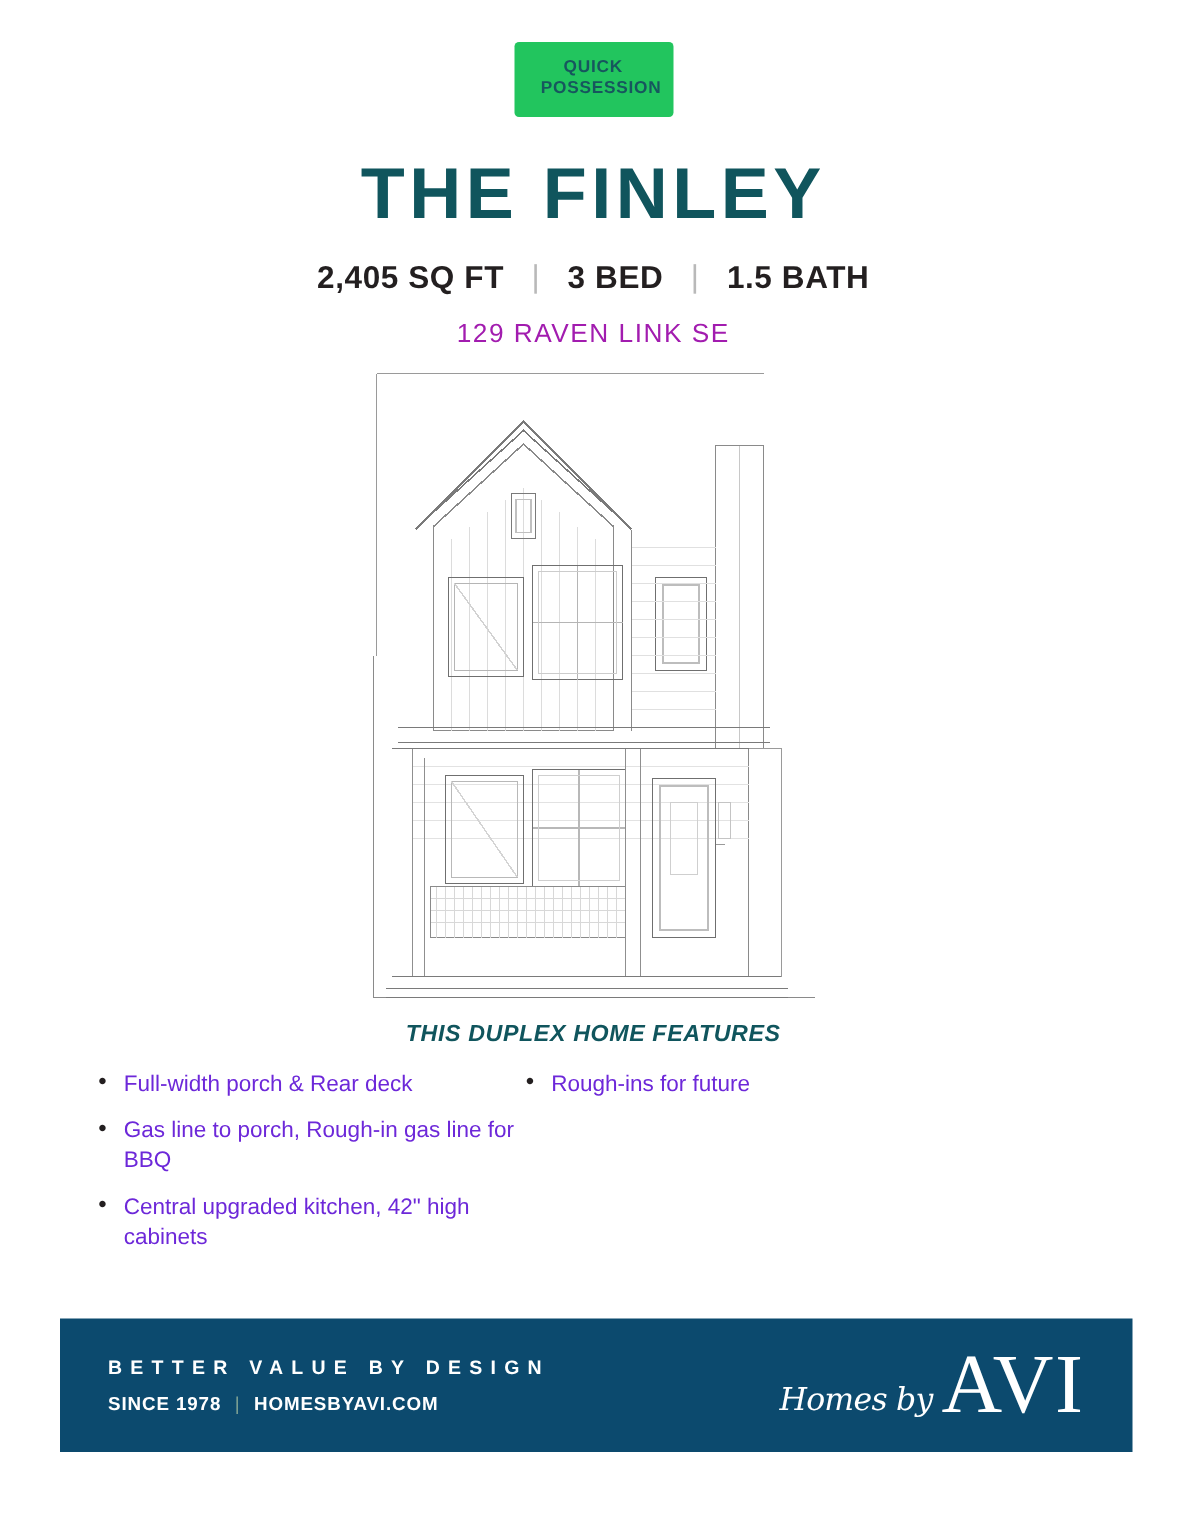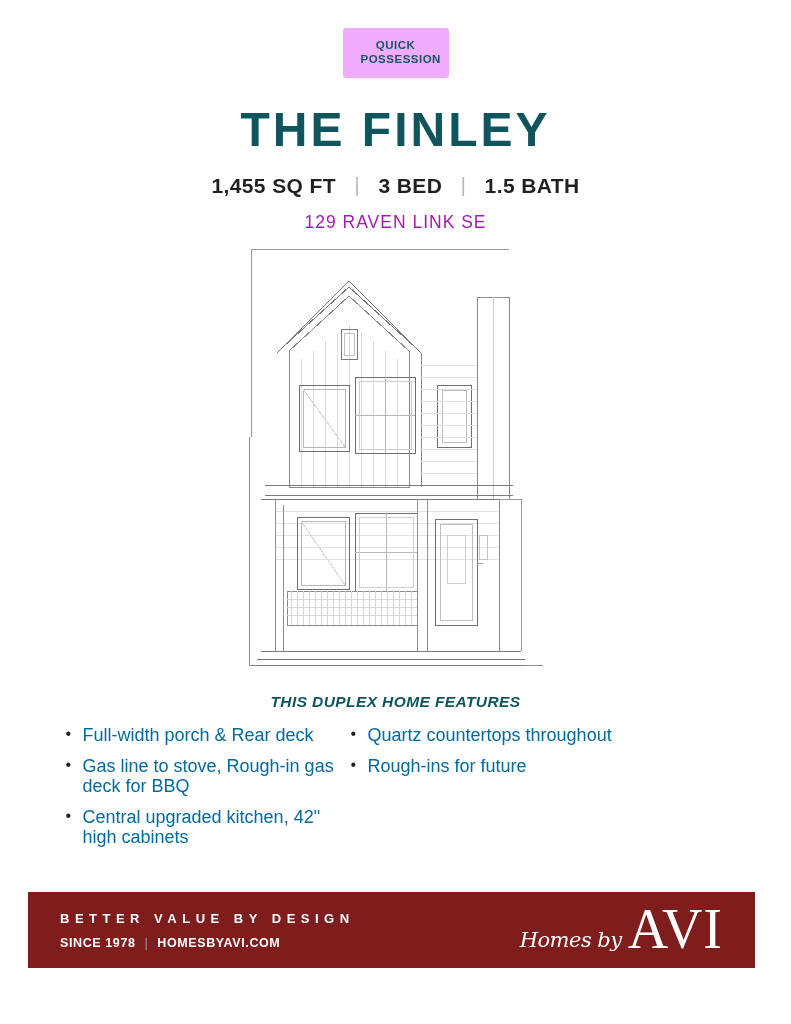--- a/index.html
+++ b/index.html
@@ -23,21 +23,21 @@
     flex-direction: column;
   }
 
   
   .badge-wrap {
     display: flex;
     justify-content: center;
     margin-top: 28px;
   }
   .badge {
-    background: #f0abfc;
+    background: #22c55e;
     color: #17565e;
     font-size: 11.5px;
     font-weight: bold;
     letter-spacing: 0.5px;
     line-height: 14px;
     text-align: center;
     padding: 10px 18px 12px 18px;
     border-radius: 3px;
     width: 70px;
   }
@@ -84,60 +84,60 @@
   }
 
   
   .features-title {
     text-align: center;
     color: #10555d;
     font-size: 15.5px;
     font-weight: bold;
     font-style: italic;
     letter-spacing: 0.4px;
-    margin-top: 16px;
+    margin-top: 4px;
   }
   .features {
     display: flex;
     margin: 14px auto 0 auto;
     width: 660px;
     justify-content: flex-start;
   }
   .features ul {
     list-style: none;
     margin: 0;
     padding: 0;
   }
   .col-left { width: 285px; margin-left: 110px;}
   .col-right { width: 270px; margin-left: 20px; }
   .features li {
     position: relative;
     padding-left: 17px;
-    font-size: 18px;
+    font-size: 15px;
     line-height: 20px;
     margin-bottom: 11px;
-    color: #0369a1;
+    color: #6d28d9;
   }
   .features li::before {
     content: "\2022";
     position: absolute;
     left: 0;
     top: -1px;
     font-size: 16px;
     color: #231f20;
   }
 
   
   .footer {
     position: absolute;
-    left: 28px;
+    left: 40px;
     right: 36px;
     bottom: 56px;
-    height: 76px;
-    background: #7f1d1d;
+    height: 89px;
+    background: #0c4a6e;
     display: flex;
     align-items: center;
     justify-content: space-between;
     padding: 0 32px;
     box-sizing: border-box;
   }
   .footer-left { color: #ffffff; }
   .tagline {
     font-size: 13px;
     font-weight: bold;
@@ -187,21 +187,21 @@
   <div class="badge-wrap">
     <div class="badge">
       <span>QUICK</span>
       <span>POSSESSION</span>
     </div>
   </div>
 
   <div class="title">THE  FINLEY</div>
 
   <div class="specs">
-    <span>1,455 SQ FT</span>
+    <span>2,405 SQ FT</span>
     <span class="divider">|</span>
     <span>3 BED</span>
     <span class="divider">|</span>
     <span>1.5 BATH</span>
   </div>
 
   <div class="address">129 RAVEN LINK SE</div>
 
   <div class="illustration">
     <svg width="330" height="430" viewBox="0 0 330 430" fill="none" stroke="#6f6f6f" stroke-width="1" shape-rendering="crispEdges">
@@ -267,25 +267,24 @@
 
       <path d="M268 252 L290 252 L290 404" stroke="#9a9a9a"></path>
     </svg>
   </div>
 
   <div class="features-title">THIS DUPLEX HOME FEATURES</div>
 
   <div class="features">
     <ul class="col-left">
       <li>Full-width porch &amp; Rear deck</li>
-      <li>Gas line to stove, Rough-in gas deck for BBQ</li>
+      <li>Gas line to porch, Rough-in gas line for BBQ</li>
       <li>Central upgraded kitchen, 42" high cabinets</li>
     </ul>
     <ul class="col-right">
-      <li>Quartz countertops throughout</li>
       <li>Rough-ins for future</li>
     </ul>
   </div>
 
   <div class="footer">
     <div class="footer-left">
       <div class="tagline">BETTER VALUE BY DESIGN</div>
       <div class="since-row">
         <span>SINCE 1978</span>
         <span class="sep">|</span>

